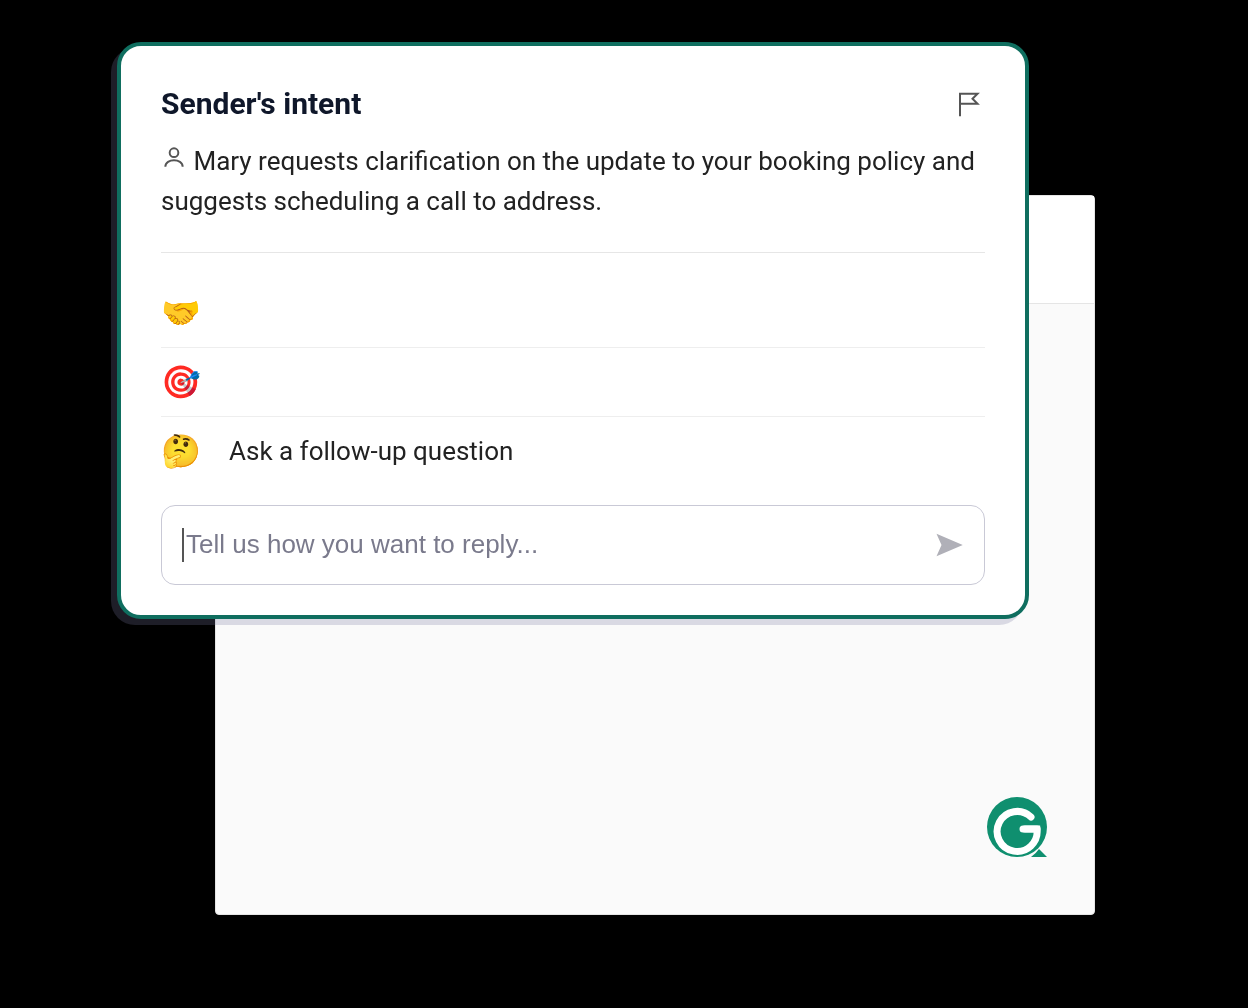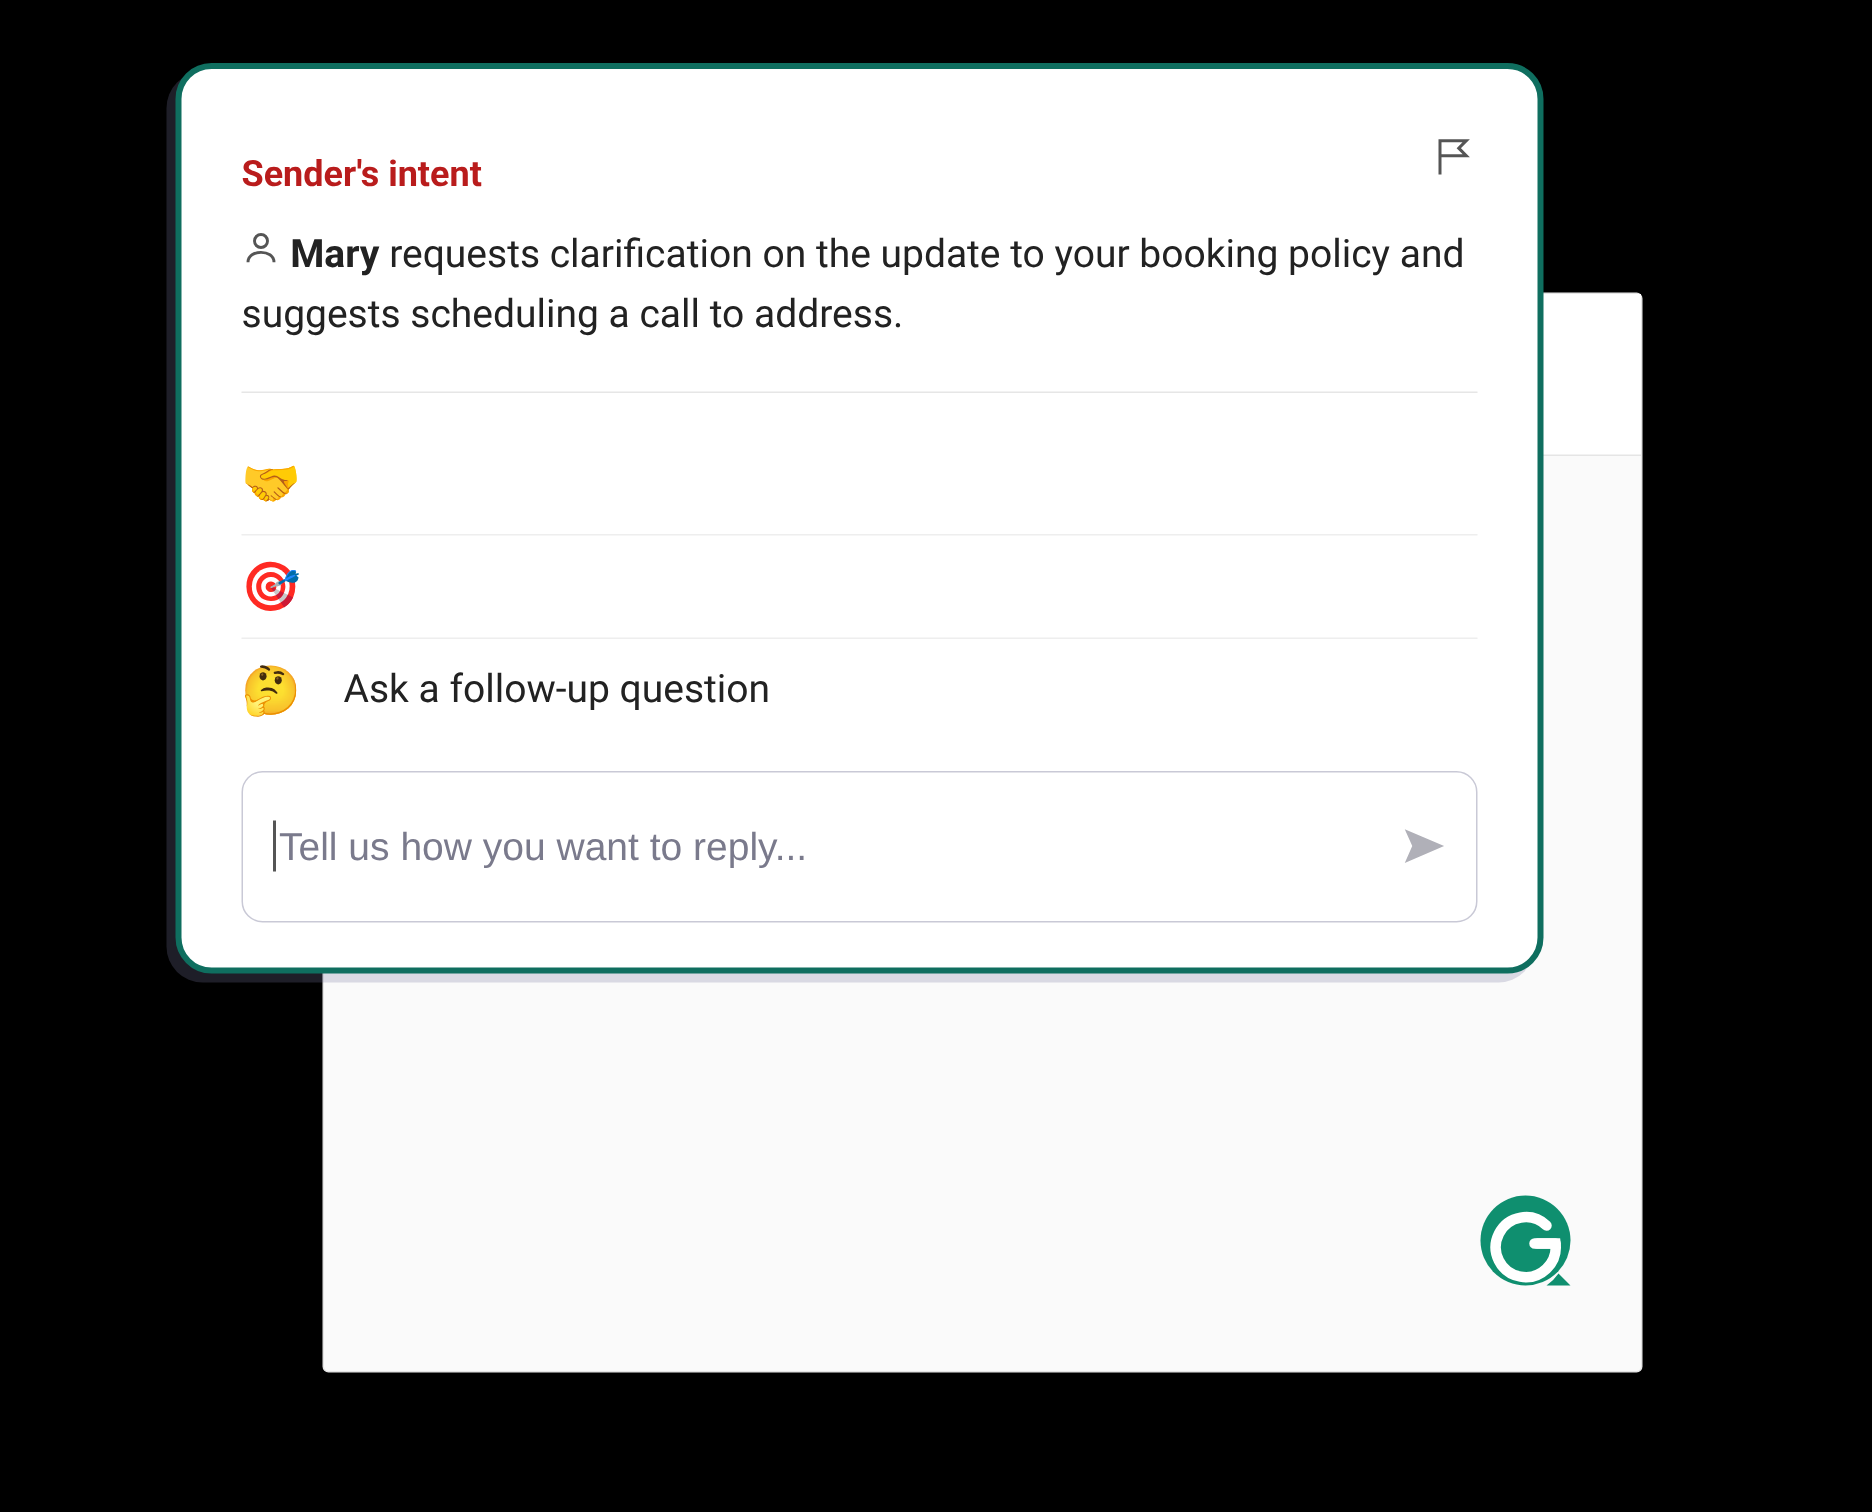--- a/index.html
+++ b/index.html
@@ -43,38 +43,37 @@
     border-radius: 24px;
     box-shadow: -6px 6px 0 rgba(120,120,160,0.25);
     padding: 40px 40px 30px 40px;
   }
   .card-header {
     display: flex;
     justify-content: space-between;
     align-items: flex-start;
   }
   .section-title {
-    font-size: 24px;
+    font-size: 30px;
     font-weight: 700;
-    color: #b91c1c;
+    color: #0f172a;
     margin-bottom: 20px;
-    margin-top: 16px;
   }
   .flag-btn {
     color: #666;
     cursor: pointer;
     padding-top: 4px;
   }
   .intent-text {
     font-size: 26px;
     color: #222;
     line-height: 1.55;
   }
   .intent-text .sender-name {
-    font-weight: 700;
+    font-weight: 400;
   }
   .divider {
     height: 1px;
     background: #e6e6e6;
     margin: 30px 0 26px 0;
   }
   .reply-list { }
   .reply-item {
     display: flex;
     align-items: center;
@@ -92,21 +91,21 @@
     width: 40px;
     text-align: center;
   }
   .input-row {
     margin-top: 20px;
     border: 1.5px solid #c9c9d6;
     border-radius: 14px;
     display: flex;
     align-items: center;
     padding: 0 20px;
-    height: 101px;
+    height: 80px;
   }
   .reply-input {
     flex: 1;
     border: none;
     outline: none;
     font-size: 26px;
     color: #333;
     background: transparent;
   }
   .reply-input::placeholder {

